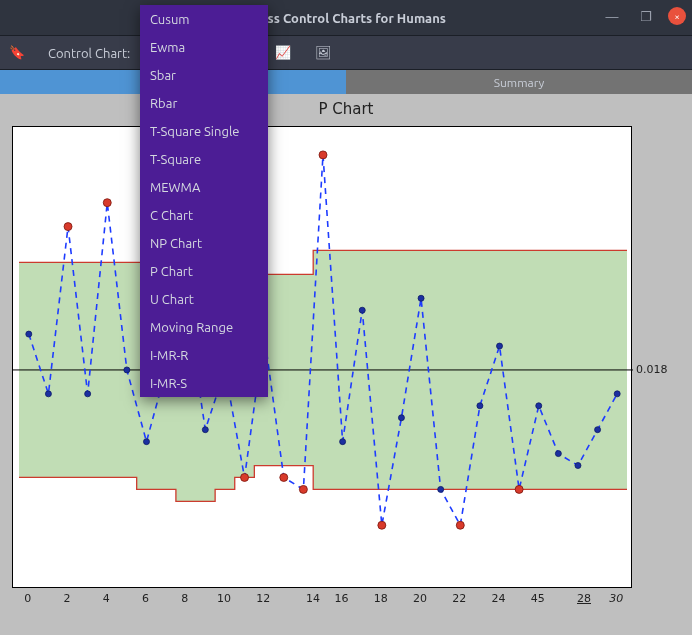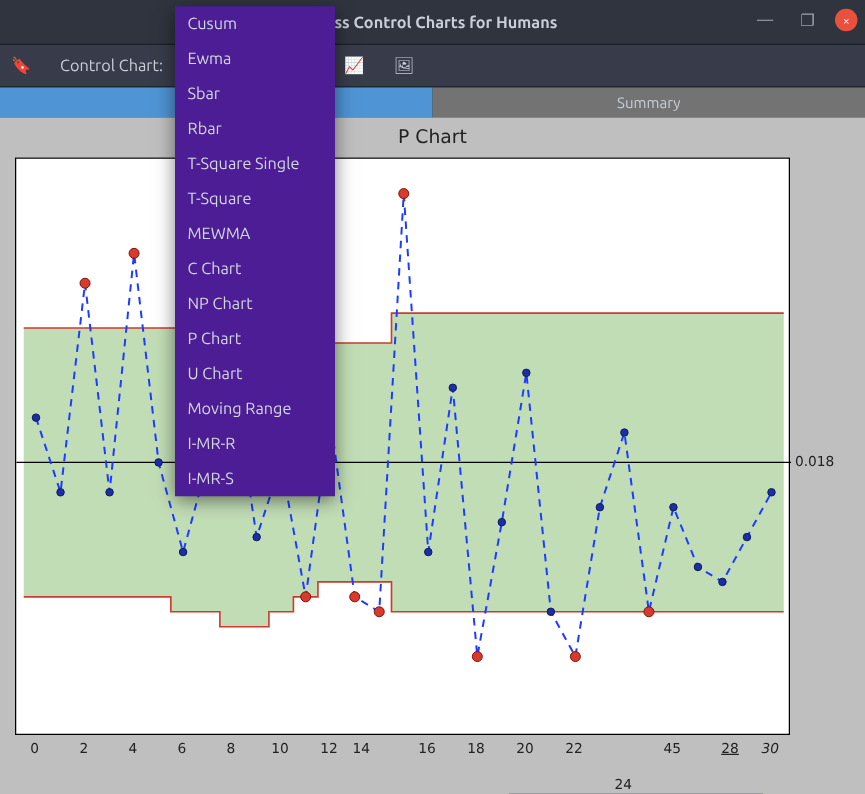--- a/index.html
+++ b/index.html
@@ -236,26 +236,26 @@
     </svg>
   </div>
   <div class="x-ticks" id="x-ticks">
       <span class="x-tick" style="left: 15.8065px;">0</span>
       <span class="x-tick" style="left: 55.0323px;">2</span>
       <span class="x-tick" style="left: 94.2581px;">4</span>
       <span class="x-tick" style="left: 133.484px;">6</span>
       <span class="x-tick" style="left: 172.71px;">8</span>
       <span class="x-tick" style="left: 211.935px;">10</span>
       <span class="x-tick" style="left: 251.161px;">12</span>
-      <span class="x-tick" style="left: 277px;">14</span>
+      <span class="x-tick" style="left: 301px;">14</span>
       <span class="x-tick" style="left: 329.613px;">16</span>
       <span class="x-tick" style="left: 368.839px;">18</span>
       <span class="x-tick" style="left: 408.065px;">20</span>
       <span class="x-tick" style="left: 447.29px;">22</span>
-      <span class="x-tick" style="left: 486.516px; margin-top: 29px;">24</span>
+      <span class="x-tick" style="left: 486.516px;">24</span>
       <span class="x-tick" style="left: 525.742px;">45</span>
       <span class="x-tick" style="left: 572px; text-decoration: underline;">28</span>
       <span class="x-tick" style="left: 604.194px; font-style: italic;">30</span>
     </div>
   <div class="cl-label" id="cl-label" style="top: 274.947px;">0.018</div>
 </div>
 
 <div class="dropdown" id="dropdown">
     <div class="dropdown-item">Cusum</div>
     <div class="dropdown-item">Ewma</div>

